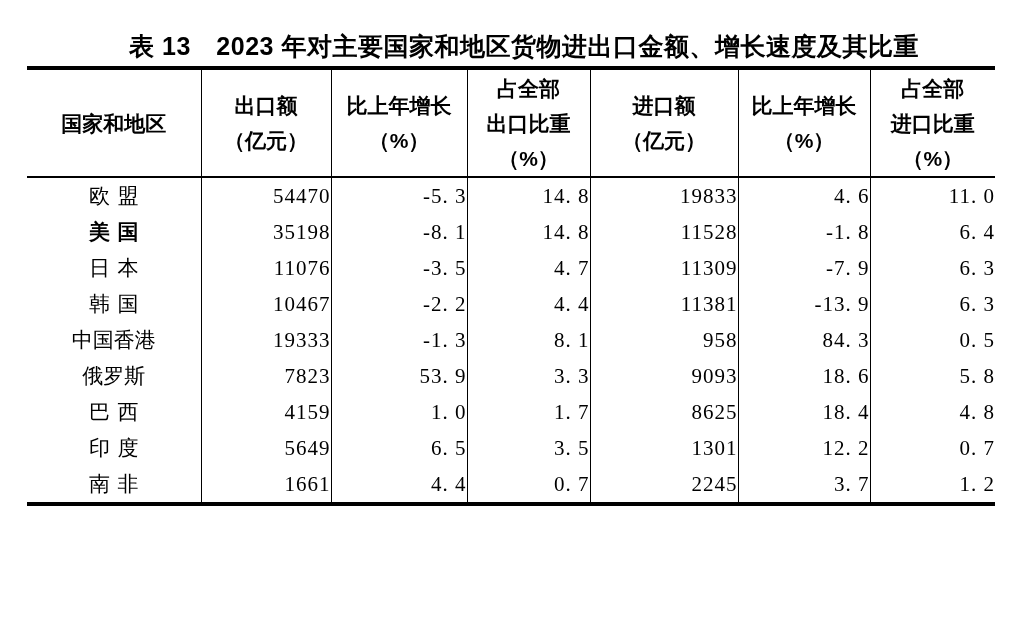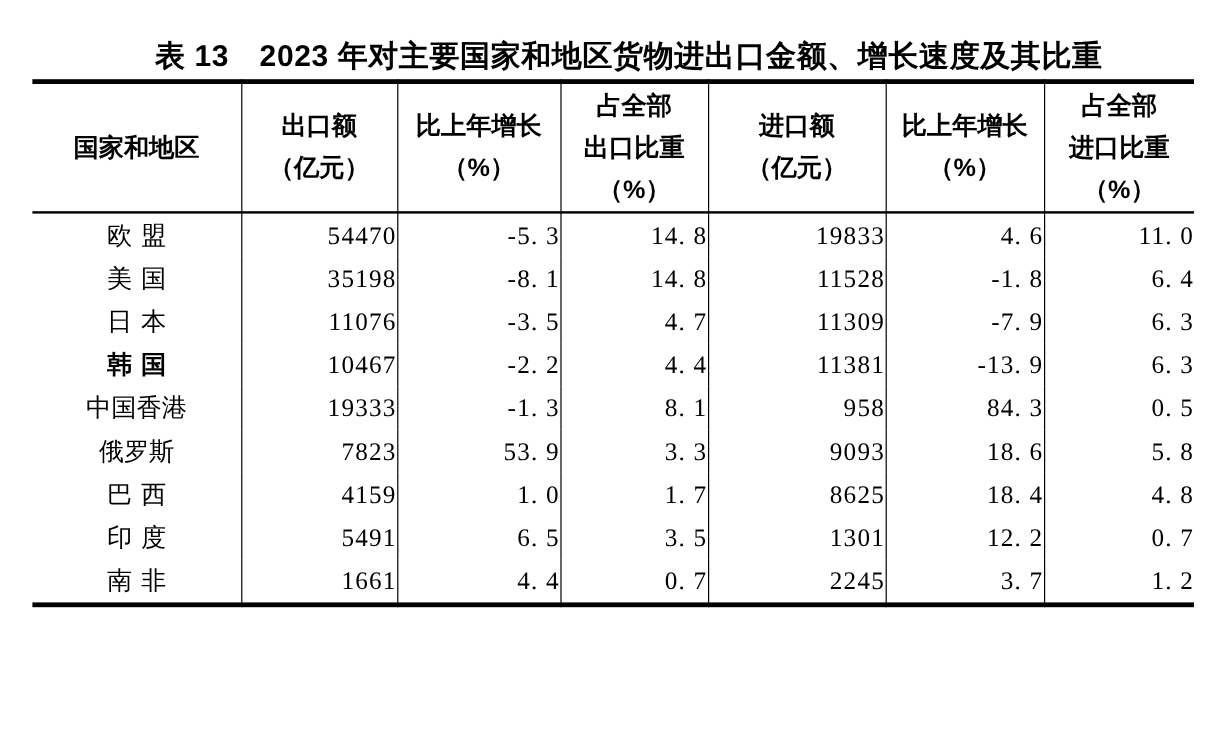--- a/index.html
+++ b/index.html
@@ -102,39 +102,39 @@
       <tr>
         <td class="c-region" style="letter-spacing: 0.35em; text-indent: 0.35em; margin-top: 36px;">欧盟</td>
         <td class="c-num p2">54470</td>
         <td class="c-num p3">-5. 3</td>
         <td class="c-num p4">14. 8</td>
         <td class="c-num p5">19833</td>
         <td class="c-num p6">4. 6</td>
         <td class="c-num p7">11. 0</td>
       </tr>
       <tr>
-        <td class="c-region" style="letter-spacing: 0.35em; text-indent: 0.35em;">美国</td>
+        <td class="c-region" style="letter-spacing: 0.35em; text-indent: 0.35em; font-weight: bold;">美国</td>
         <td class="c-num p2">35198</td>
         <td class="c-num p3">-8. 1</td>
         <td class="c-num p4">14. 8</td>
         <td class="c-num p5">11528</td>
         <td class="c-num p6">-1. 8</td>
         <td class="c-num p7">6. 4</td>
       </tr>
       <tr>
         <td class="c-region" style="letter-spacing: 0.35em; text-indent: 0.35em;">日本</td>
         <td class="c-num p2">11076</td>
         <td class="c-num p3">-3. 5</td>
         <td class="c-num p4">4. 7</td>
         <td class="c-num p5">11309</td>
         <td class="c-num p6">-7. 9</td>
         <td class="c-num p7">6. 3</td>
       </tr>
       <tr>
-        <td class="c-region" style="letter-spacing: 0.35em; text-indent: 0.35em; font-weight: bold;">韩国</td>
+        <td class="c-region" style="letter-spacing: 0.35em; text-indent: 0.35em;">韩国</td>
         <td class="c-num p2">10467</td>
         <td class="c-num p3">-2. 2</td>
         <td class="c-num p4">4. 4</td>
         <td class="c-num p5">11381</td>
         <td class="c-num p6">-13. 9</td>
         <td class="c-num p7">6. 3</td>
       </tr>
       <tr>
         <td class="c-region">中国香港</td>
         <td class="c-num p2">19333</td>
@@ -157,21 +157,21 @@
         <td class="c-region" style="letter-spacing: 0.35em; text-indent: 0.35em;">巴西</td>
         <td class="c-num p2">4159</td>
         <td class="c-num p3">1. 0</td>
         <td class="c-num p4">1. 7</td>
         <td class="c-num p5">8625</td>
         <td class="c-num p6">18. 4</td>
         <td class="c-num p7">4. 8</td>
       </tr>
       <tr>
         <td class="c-region" style="letter-spacing: 0.35em; text-indent: 0.35em; margin-top: 12px;">印度</td>
-        <td class="c-num p2">5491</td>
+        <td class="c-num p2">5649</td>
         <td class="c-num p3">6. 5</td>
         <td class="c-num p4">3. 5</td>
         <td class="c-num p5">1301</td>
         <td class="c-num p6">12. 2</td>
         <td class="c-num p7">0. 7</td>
       </tr>
       <tr>
         <td class="c-region" style="letter-spacing: 0.35em; text-indent: 0.35em;">南非</td>
         <td class="c-num p2">1661</td>
         <td class="c-num p3">4. 4</td>

